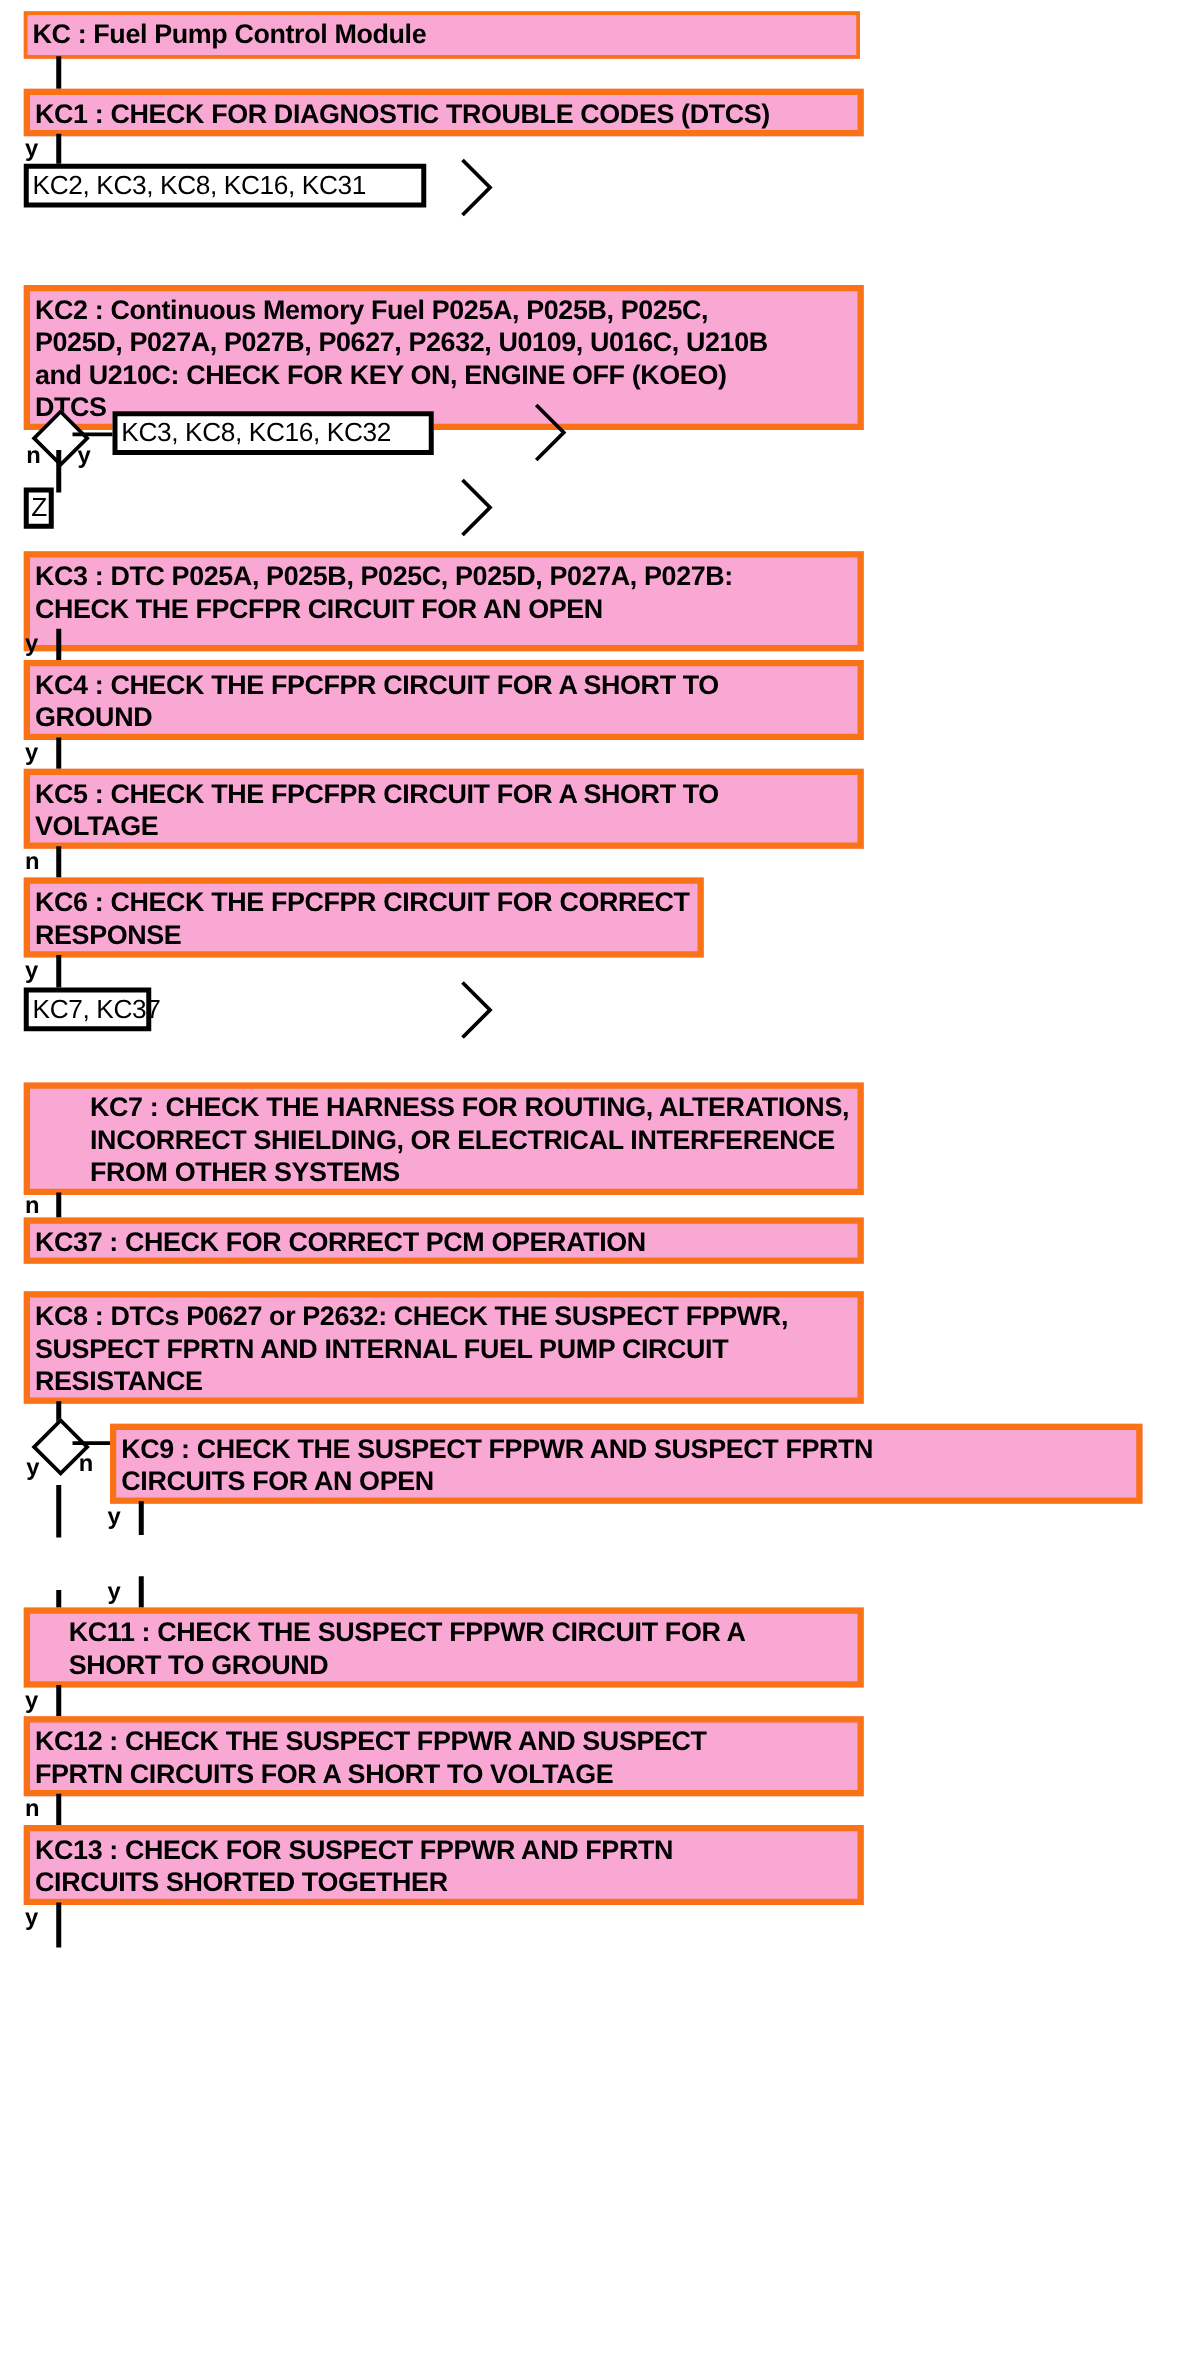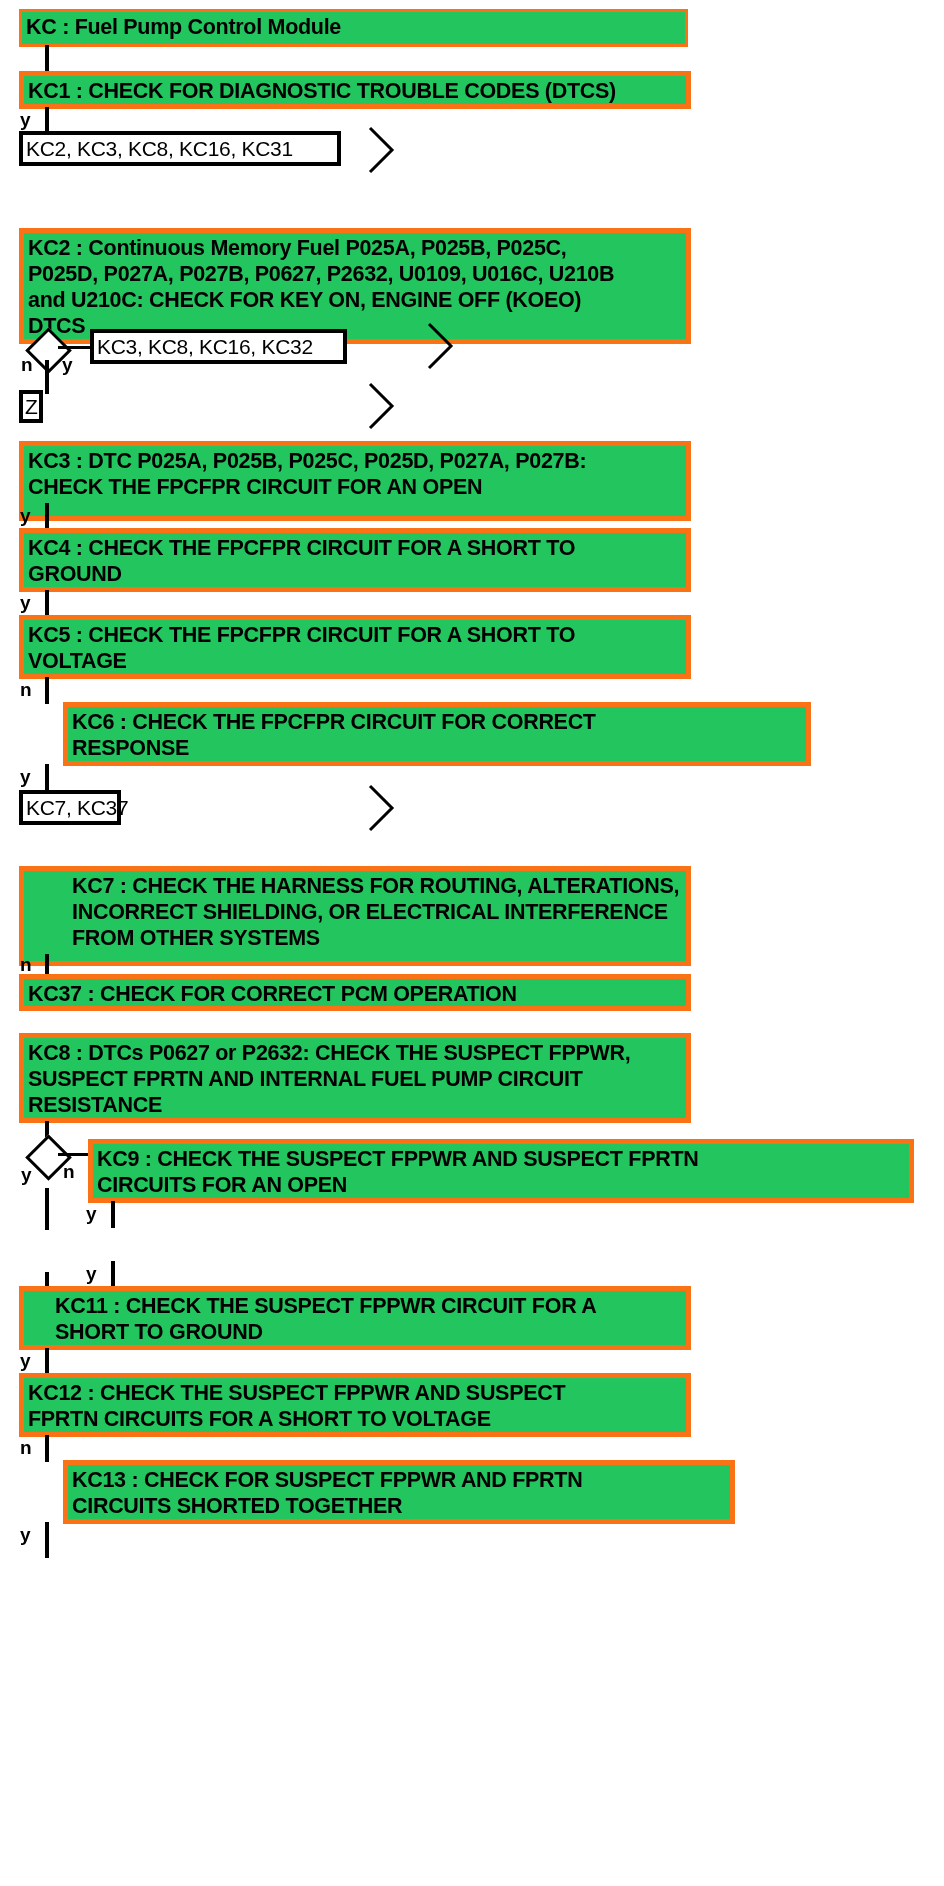--- a/index.html
+++ b/index.html
@@ -18,21 +18,21 @@
     height: 1886px;
     background: #ffffff;
     overflow: hidden;
   }
 
   
   .node {
     position: absolute;
     box-sizing: border-box;
     border: 5px solid #f97316;
-    background: #22c55e;
+    background: #f9a8d4;
     padding: 2px 3px 2px 4px;
     font-weight: bold;
     font-size: 21.5px;
     line-height: 26px;
     letter-spacing: -0.3px;
     font-stretch: condensed;
     white-space: pre-line;
   }
   .node.thin { border-width: 3px; }
 
@@ -142,33 +142,33 @@
   <div class="node" style="left:19px; top:528px; width:672px; height:64px;">KC4 : CHECK THE FPCFPR CIRCUIT FOR A SHORT TO
 GROUND</div>
   <div class="vline" style="left:45px; top:590px; height:27px;"></div>
   <div class="blabel" style="left:20px; top:593px;">y</div>
 
   <div class="node" style="left:19px; top:615px; width:672px; height:64px;">KC5 : CHECK THE FPCFPR CIRCUIT FOR A SHORT TO
 VOLTAGE</div>
   <div class="vline" style="left:45px; top:677px; height:27px;"></div>
   <div class="blabel" style="left:20px; top:680px;">n</div>
 
-  <div class="node" style="left:19px; top:702px; width:748px; height:64px;margin-left:44px;">KC6 : CHECK THE FPCFPR CIRCUIT FOR CORRECT
+  <div class="node" style="left:19px; top:702px; width:544px; height:64px;">KC6 : CHECK THE FPCFPR CIRCUIT FOR CORRECT
 RESPONSE</div>
   <div class="vline" style="left:45px; top:764px; height:28px;"></div>
   <div class="blabel" style="left:20px; top:767px;">y</div>
 
   <div class="ref" style="left:19px; top:790px; width:102px; height:35px;">KC7, KC37</div>
   <div class="chev" style="left:366px; top:782px;">
     <svg width="30" height="52" viewBox="0 0 30 52">
       <polyline points="4,4 26,26 4,48" fill="none" stroke="#000" stroke-width="3"></polyline>
     </svg>
   </div>
 
-  <div class="node" style="left:19px; top:866px; width:672px; height:100px;padding-left:48px;">KC7 : CHECK THE HARNESS FOR ROUTING, ALTERATIONS,
+  <div class="node" style="left:19px; top:866px; width:672px; height:90px;padding-left:48px;">KC7 : CHECK THE HARNESS FOR ROUTING, ALTERATIONS,
 INCORRECT SHIELDING, OR ELECTRICAL INTERFERENCE
 FROM OTHER SYSTEMS</div>
   <div class="vline" style="left:45px; top:954px; height:22px;"></div>
   <div class="blabel" style="left:20px; top:955px;">n</div>
 
   <div class="node" style="left:19px; top:974px; width:672px; height:37px;">KC37 : CHECK FOR CORRECT PCM OPERATION</div>
 
   <div class="node" style="left:19px; top:1033px; width:672px; height:90px;">KC8 : DTCs P0627 or P2632: CHECK THE SUSPECT FPPWR,
 SUSPECT FPRTN AND INTERNAL FUEL PUMP CIRCUIT
 RESISTANCE</div>
@@ -194,18 +194,18 @@
   <div class="node" style="left:19px; top:1286px; width:672px; height:64px;padding-left:31px;">KC11 : CHECK THE SUSPECT FPPWR CIRCUIT FOR A
 SHORT TO GROUND</div>
   <div class="vline" style="left:45px; top:1348px; height:27px;"></div>
   <div class="blabel" style="left:20px; top:1351px;">y</div>
 
   <div class="node" style="left:19px; top:1373px; width:672px; height:64px;">KC12 : CHECK THE SUSPECT FPPWR AND SUSPECT
 FPRTN CIRCUITS FOR A SHORT TO VOLTAGE</div>
   <div class="vline" style="left:45px; top:1435px; height:27px;"></div>
   <div class="blabel" style="left:20px; top:1438px;">n</div>
 
-  <div class="node" style="left:19px; top:1460px; width:672px; height:64px;margin-left:44px;">KC13 : CHECK FOR SUSPECT FPPWR AND FPRTN
+  <div class="node" style="left:19px; top:1460px; width:672px; height:64px;">KC13 : CHECK FOR SUSPECT FPPWR AND FPRTN
 CIRCUITS SHORTED TOGETHER</div>
   <div class="vline" style="left:45px; top:1522px; height:36px;"></div>
   <div class="blabel" style="left:20px; top:1525px;">y</div>
 
 </div>
 
 </body></html>

